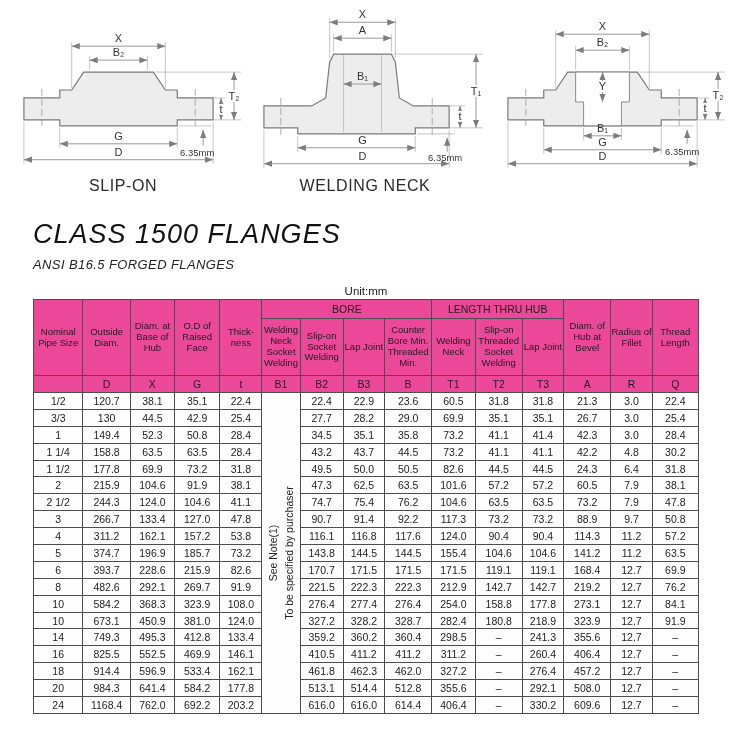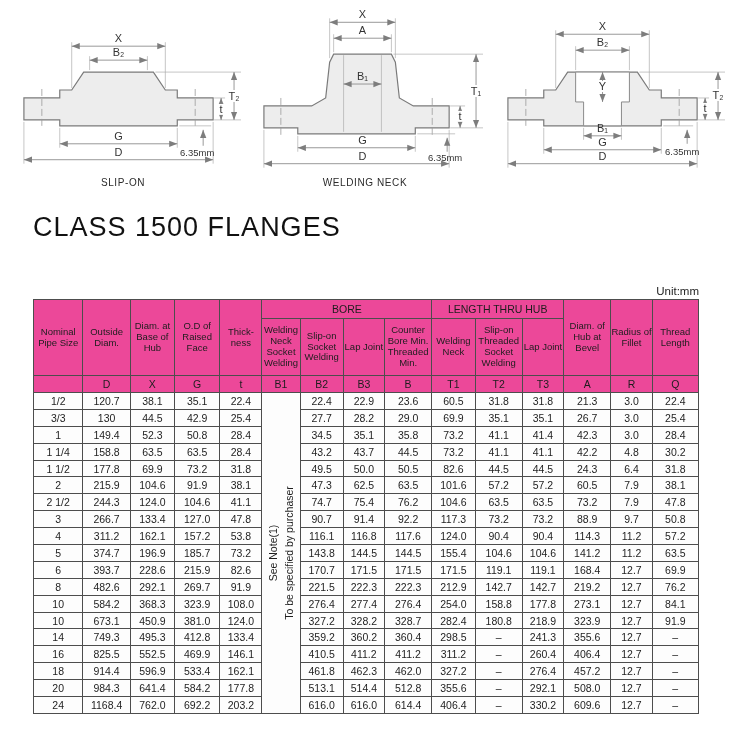--- a/index.html
+++ b/index.html
@@ -4,37 +4,37 @@
 <style>
   * { box-sizing: border-box; margin: 0; padding: 0; }
   html, body { width: 730px; height: 750px; background: #ffffff; overflow: hidden;
     font-family: "Liberation Sans", "DejaVu Sans", sans-serif; color: #1d1d1d; }
   .page { width: 730px; height: 750px; position: relative; }
 
   
   .diagrams { display: flex; justify-content: space-between; padding: 6px 2px 0 2px; }
   .fig { width: 242px; text-align: center; }
   .fig svg { display: block; }
-  .fig .caption { font-size: 10px; letter-spacing: 0.6px; color: #2b2b2b; margin-top: 1px; }
+  .fig .caption { font-size: 16px; letter-spacing: 0.6px; color: #2b2b2b; margin-top: 1px; }
   .outline { fill: #ededed; stroke: #7a7a7a; stroke-width: 1.2; }
   .bore-white { fill: #fff; stroke: #8a8a8a; stroke-width: 1; }
   .dim { stroke: #8d8d8d; stroke-width: 0.9; fill: none; }
   .ext { stroke: #adadad; stroke-width: 0.7; fill: none; }
   .cl  { stroke: #9a9a9a; stroke-width: 0.8; stroke-dasharray: 7 3; fill: none; }
   .lbl { font-size: 11px; fill: #333; text-anchor: middle; }
   .lbl-sm { font-size: 9.5px; fill: #333; text-anchor: middle; }
   .lblbg { fill: #ffffff; }
 
   
-  .title-block { margin: 24px 11px 0 33px; }
+  .title-block { margin: 24px 11px 0 33px; font-style: italic; }
   .title-block h1 { font-size: 27px; font-weight: 400; letter-spacing: 1px; color: #111; }
   .title-block .subtitle { font-size: 13px; margin-top: 7px; color: #222; letter-spacing: 0.4px; }
 
   
-  .unit-row { width: 666px; margin: 42px 0 2px 33px; text-align: right;
+  .unit-row { width: 666px; margin: 13px 0 2px 33px; text-align: center;
     font-size: 11.5px; color: #1d1d1d; }
   table { border-collapse: collapse; table-layout: fixed; margin-left: 33px; width: 666px; }
   th, td { border: 1px solid #4d4d4d; text-align: center; vertical-align: middle; overflow: hidden; }
   thead th { background: #ec4899; font-weight: 400; font-size: 9.5px; line-height: 1.15; padding: 1px 0; color: #1d1d1d; }
   tr.h1 { height: 19px; }
   tr.h1 th.group { font-size: 10.5px; }
   tr.h2 { height: 57px; }
   tr.h3 { height: 17px; }
   tr.h3 th { font-size: 10.5px; }
   tbody tr { height: 16.9px; }
@@ -186,20 +186,21 @@
           <line class="ext" x1="178" y1="120" x2="208" y2="120"></line>
           <line class="dim" x1="202" y1="138" x2="202" y2="124" marker-end="url(#ar)"></line>
           <text class="lbl-sm" x="197" y="149">6.35mm</text>
         </g>
       </svg>
     </div>
   </div>
 
   <div class="title-block">
     <h1>CLASS 1500 FLANGES</h1>
+    <div class="subtitle">ANSI B16.5 FORGED FLANGES</div>
   </div>
 
   <div class="unit-row">Unit:mm</div>
 
   <table>
     <colgroup>
       <col style="width:48px">
         <col style="width:46px">
         <col style="width:43px">
         <col style="width:44px">

